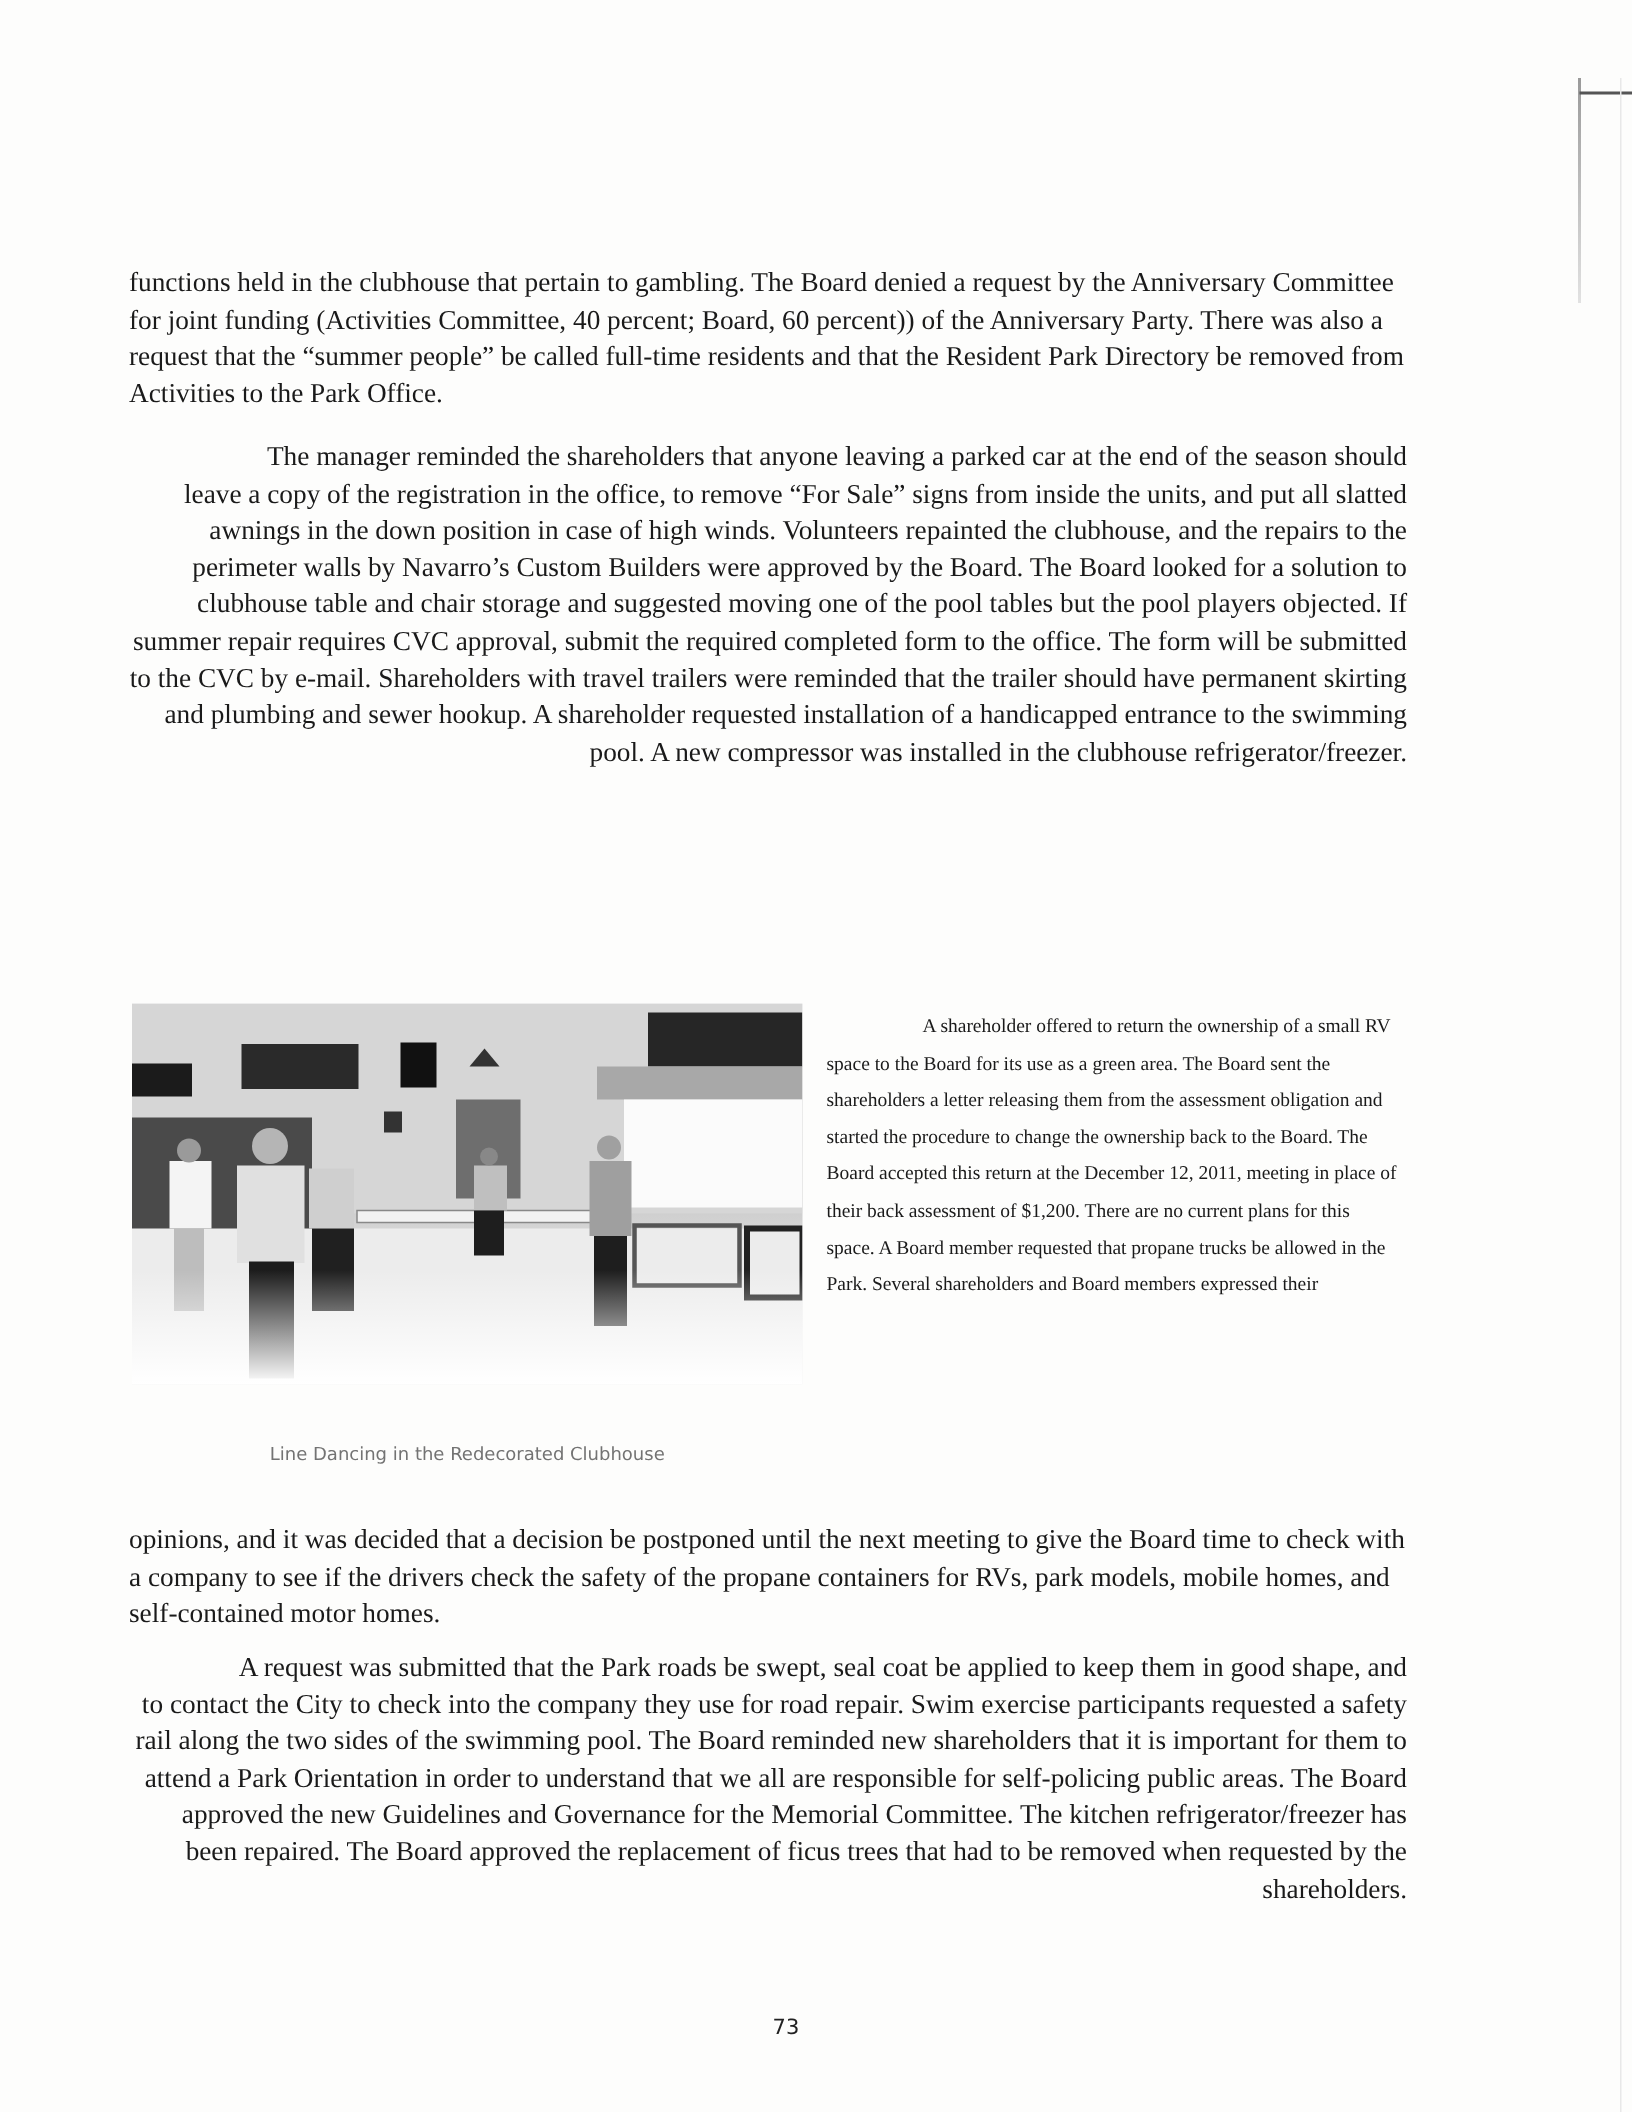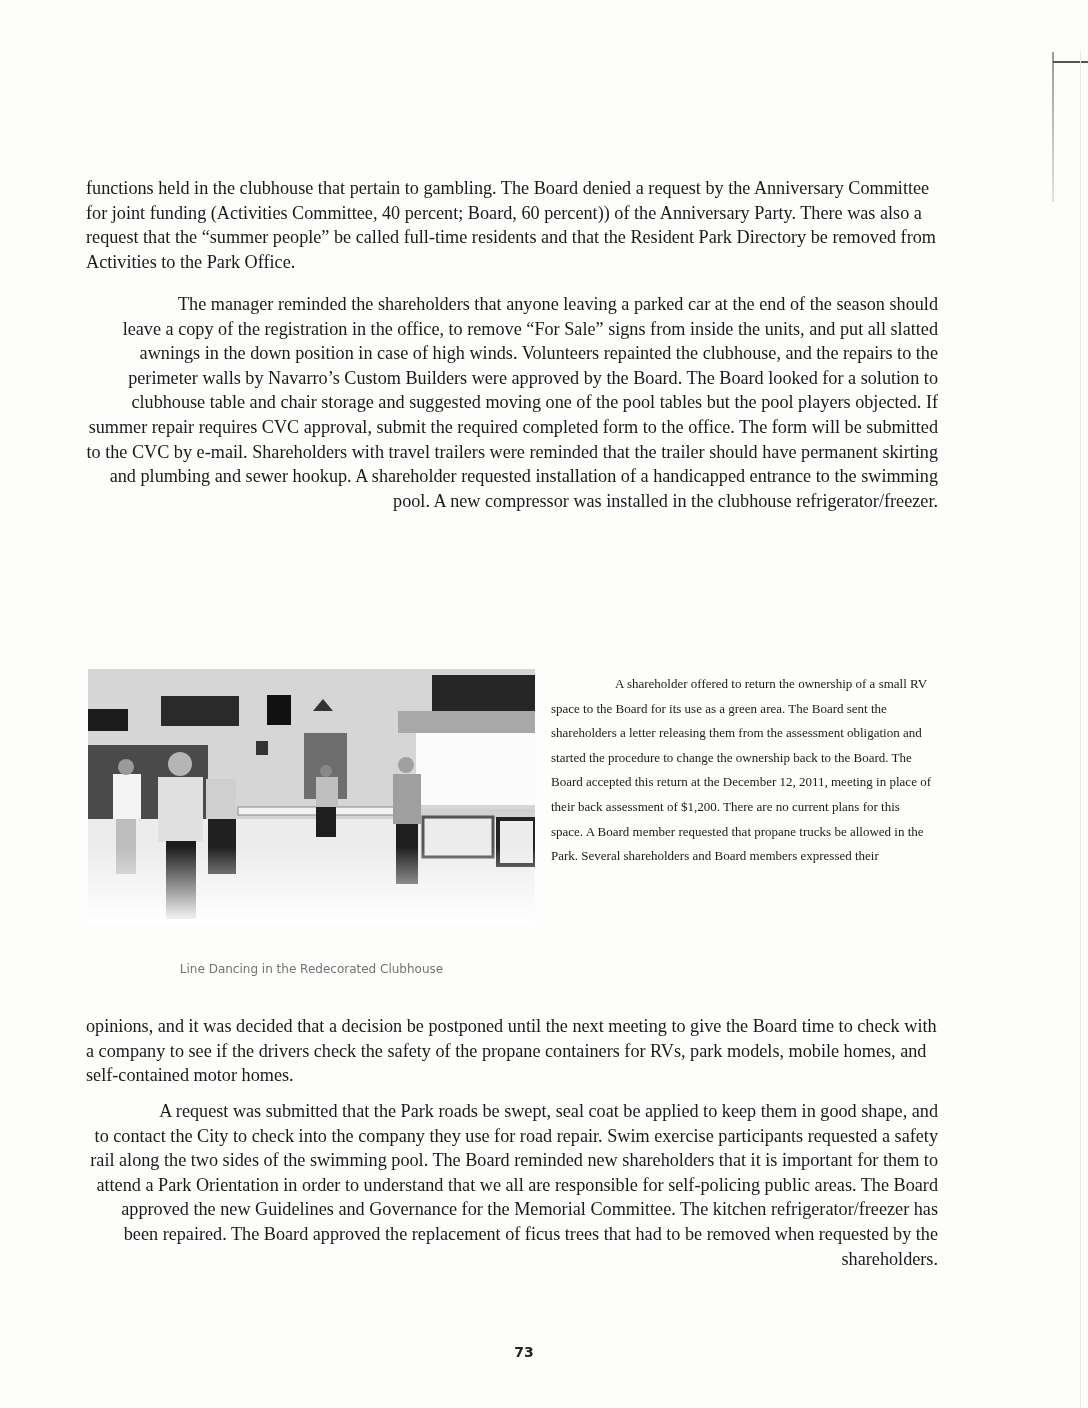--- a/index.html
+++ b/index.html
@@ -44,21 +44,21 @@
     font-family: "DejaVu Sans", "Liberation Sans", sans-serif; font-size: 12px; color: #737373;
   }
   #p4 {
     position: absolute; left: 551px; top: 620px; width: 380px;
     font-size: 13px; line-height: 24.6px; margin: 0; text-indent: 64px;
   }
   #p4b { top: 962px; }
   #p5 { top: 1047px; }
   .page-number {
     position: absolute; left: 0; width: 1048px; top: 1292px; text-align: center;
-    font-family: "DejaVu Sans", "Liberation Sans", sans-serif; font-size: 14px; color: #222; font-weight: bold;
+    font-family: "DejaVu Sans", "Liberation Sans", sans-serif; font-size: 14px; color: #222;
   }
 </style>
 </head>
 <body>
 
 <div class="page">
   <div class="binding-line"></div>
   <div class="binding-tick"></div>
   <div class="right-edge"></div>
   <div class="scan-smudge"></div>

